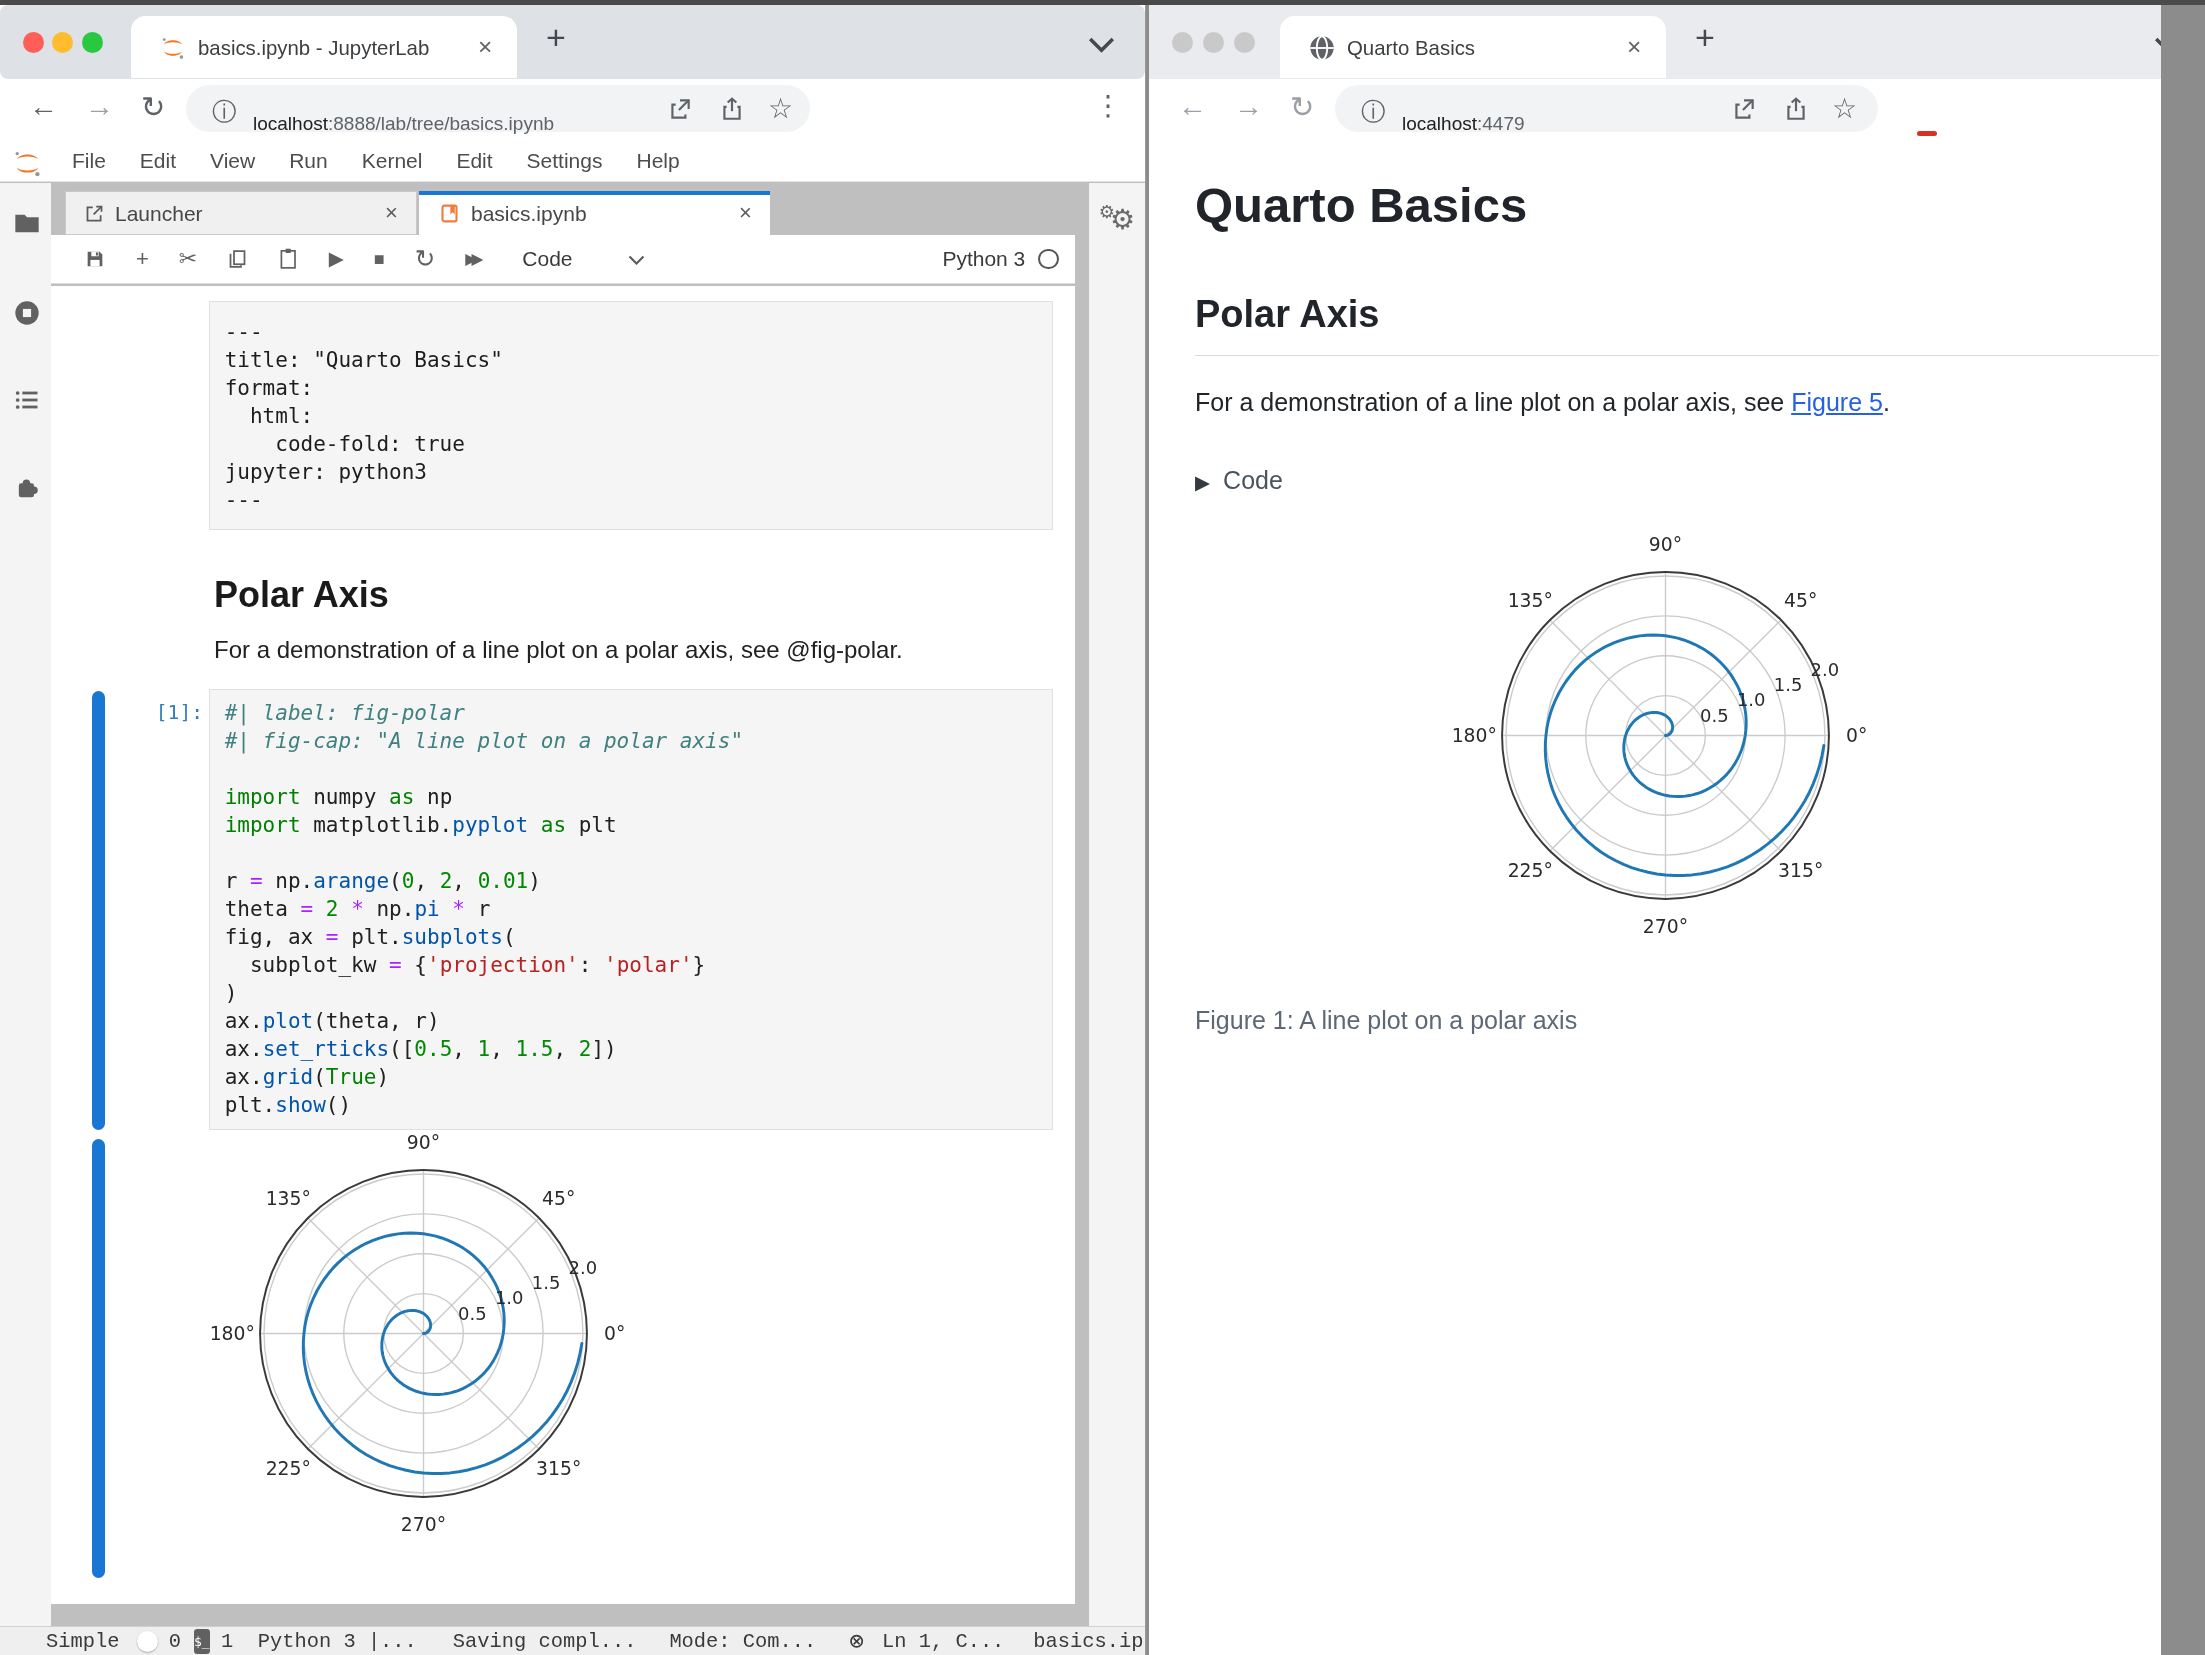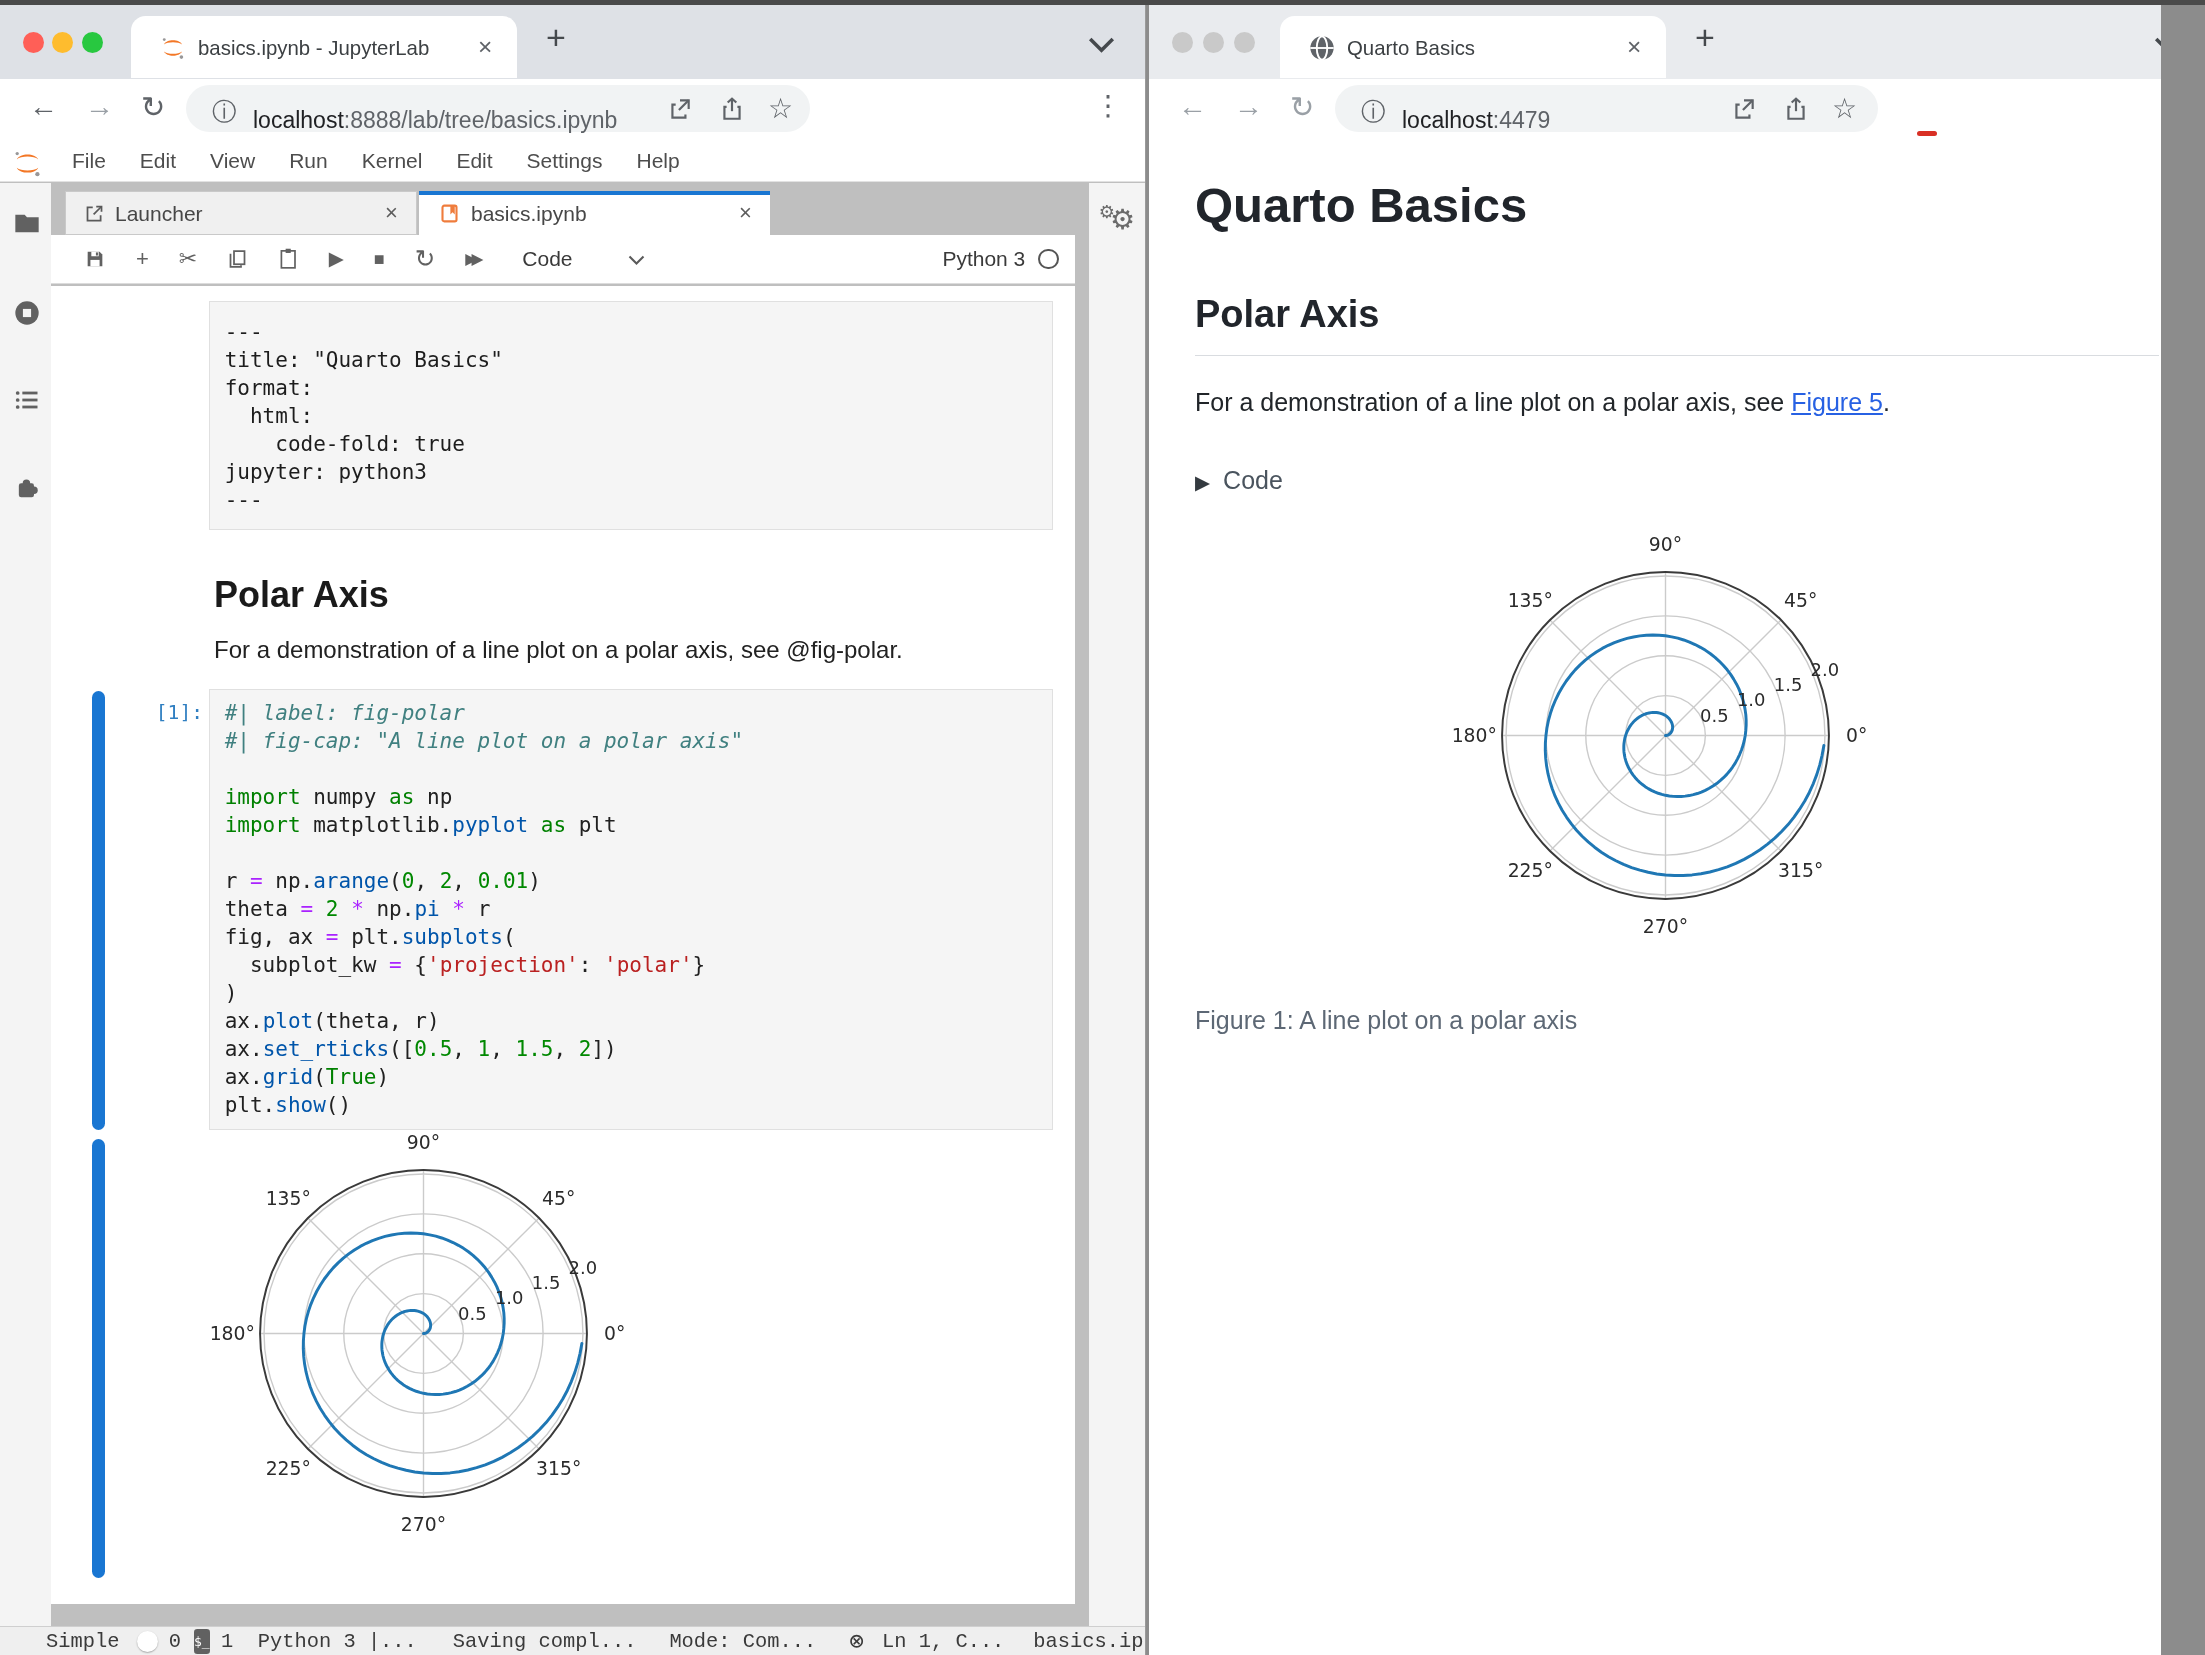--- a/index.html
+++ b/index.html
@@ -6,36 +6,36 @@
   html,body { width:2205px; height:1656px; overflow:hidden; background:#7e7e7e;
     font-family:"Liberation Sans", sans-serif; }
   .screen { position:absolute; inset:0; background:#8c8c8c; }
   .topedge { position:absolute; left:0; top:0; width:2205px; height:4.9px; background:#4a4a4a; z-index:50;}
   .win { position:absolute; top:4.9px; height:1651px; background:#fff; overflow:hidden; }
   #winL { left:0; width:1146px; border-right:0.8px solid #9a9a9a; }
   #winR { left:1149px; width:1012px; }
 
   
   .tabstrip { position:absolute; left:0; top:0; width:100%; height:74px; }
-  #winL .tabstrip { background:#dee1e6; }
+  #winL .tabstrip { background:#dee1e6;border-radius:8px; }
   #winR .tabstrip { background:#e9ebee; }
   .tl { position:absolute; top:27px; width:21px; height:21px; border-radius:50%; }
   .btab { position:absolute; left:131px; top:11.4px; width:386px; height:62px; background:#fff;
     border-radius:14.7px 14.7px 0 0; }
   .btab .favicon { position:absolute; left:28px; top:18px; width:28px; height:28px; }
   .btab-title { position:absolute; left:67px; top:20.4px; font-size:20.4px; color:#3c4043; white-space:nowrap; }
   .xbtn { position:absolute; left:347px; top:16.3px; font-size:24.5px; color:#5f6368; }
   .newtab { position:absolute; left:546px; top:13px; font-size:34px; color:#45494d; font-weight:300; }
   .strip-chev { position:absolute; top:29px; }
   .urlrow { position:absolute; left:0; top:74px; width:100%; height:62px; background:#fff; }
   .navg { position:absolute; top:11.4px; font-size:29px; color:#5f6368; }
   .navg.dim { color:#9aa0a6; }
   .urlpill { position:absolute; top:6.5px; height:47px; background:#f1f3f4; border-radius:24px; }
   .urlinfo { position:absolute; top:9.8px; font-size:24.5px; color:#5f6368; }
-  .urltext { position:absolute; top:22px; font-size:23px; color:#202124; white-space:nowrap; }
+  .urltext { position:absolute; top:28px; font-size:19px; color:#202124; white-space:nowrap; }
   .urltext .path { color:#5f6368; }
   .kebab { position:absolute; top:9.8px; font-size:28px; color:#5f6368; }
   .pill-ic { position:absolute; top:10.6px; }
   .star { position:absolute; top:6.5px; font-size:28px; color:#5f6368; }
   .reddash { position:absolute; width:19.6px; height:4.9px; border-radius:2.5px; background:#d93025; }
 
   
   .jl { position:absolute; left:0; top:136px; width:1146px; height:1515px; background:#bfbfbf;padding-left:13px; }
   .menubar { position:absolute; left:0; top:0; width:100%; height:41px; background:#fff;
     border-bottom:0.8px solid #e2e2e2; display:flex; align-items:center; gap:34px; padding-left:72px;

